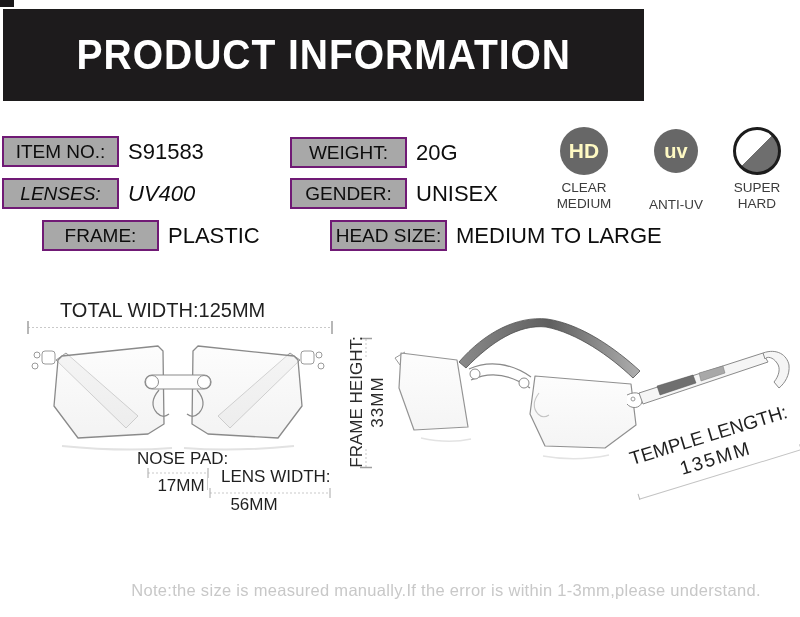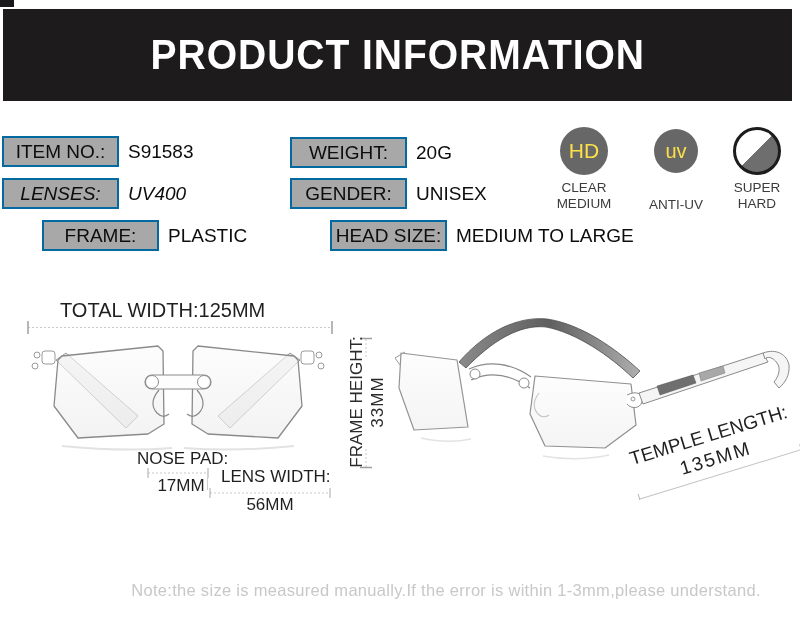--- a/index.html
+++ b/index.html
@@ -1,35 +1,35 @@
 <!DOCTYPE html>
 <html><head>
 <meta charset="utf-8">
 <style>
   html,body{margin:0;padding:0;background:#fff;}
   #stage{position:relative;width:800px;height:617px;background:#fff;overflow:hidden;
          font-family:"Liberation Sans",sans-serif;color:#111;}
 
   
   .corner-notch{position:absolute;left:0;top:0;width:14px;height:7px;background:#1a181a;}
-  .banner{position:absolute;left:3px;top:9px;width:789px;height:92px;background:#1d1b1c;
+  .banner{position:absolute;left:3px;top:9px;width:641px;height:92px;background:#1d1b1c;
           display:flex;align-items:center;justify-content:center;}
   .banner h1{margin:0;color:#fff;font-size:42px;font-weight:800;letter-spacing:1px;
              transform:scaleX(.93);white-space:nowrap;}
 
   
   .spec-row{position:absolute;display:flex;align-items:center;height:31px;}
-  .spec-box{box-sizing:border-box;width:117px;height:31px;background:#a8a8a8;border:2px solid #0369a1;
+  .spec-box{box-sizing:border-box;width:117px;height:31px;background:#a8a8a8;border:2px solid #701a75;
             display:flex;align-items:center;justify-content:center;font-size:19px;color:#0d0d0d;}
-  .spec-val{margin-left:9px;font-size:19px;color:#0d0d0d;white-space:nowrap;}
+  .spec-val{margin-left:9px;font-size:22px;color:#0d0d0d;white-space:nowrap;}
 
   
   .feature{position:absolute;width:84px;text-align:center;}
   .badge{margin:0 auto;border-radius:50%;display:flex;align-items:center;justify-content:center;
-         color:#fde047;font-weight:400;}
+         color:#fef9c3;font-weight:700;}
   .badge-hd{width:48px;height:48px;background:#676767;font-size:21px;}
   .badge-uv{width:44px;height:44px;background:#676767;font-size:20px;margin-top:2px;}
   .badge-hard{box-sizing:border-box;width:48px;height:48px;border:3px solid #1c1c1c;
               background:linear-gradient(135deg,#ffffff 0 49.5%,#6e6e6e 50% 100%);}
   .feature-label{margin-top:5px;font-size:13.5px;line-height:16px;color:#3c3c3c;}
 
   
   .dim-text{position:absolute;font-size:20px;color:#1f1f1f;white-space:nowrap;}
   .dim-small{position:absolute;font-size:17px;color:#1f1f1f;white-space:nowrap;}
   .fh-text{position:absolute;left:298px;top:380px;width:140px;height:44px;text-align:center;
@@ -165,21 +165,21 @@
   </svg>
   <div class="vconnect"></div>
   <div class="dim-small" style="left:153px;top:476px;width:56px;text-align:center;">17MM</div>
 
   <div class="dim-small" style="left:221px;top:467px;">LENS WIDTH:</div>
   <svg style="left:208px;top:488px;" width="124" height="10" viewBox="0 0 124 10">
     <line x1="2" y1="5" x2="122" y2="5" stroke="#c9c9c9" stroke-dasharray="2,2"></line>
     <line x1="2" y1="0" x2="2" y2="10" stroke="#a8a8a8"></line>
     <line x1="122" y1="0" x2="122" y2="10" stroke="#a8a8a8"></line>
   </svg>
-  <div class="dim-small" style="left:240px;top:495px;width:60px;text-align:center;">56MM</div>
+  <div class="dim-small" style="left:224px;top:495px;width:60px;text-align:center;">56MM</div>
 
   <svg style="left:393px;top:296px;" width="402" height="200" viewBox="0 0 402 200">
     <defs>
       <linearGradient id="tg" x1="0" y1="0" x2="1" y2="0">
         <stop offset="0" stop-color="#8a8a8a"></stop>
           <stop offset=".5" stop-color="#5f5f5f"></stop>
           <stop offset="1" stop-color="#aFaFaF"></stop>
       </linearGradient>
       <linearGradient id="lg2" x1="0" y1="0" x2="0" y2="1">
         <stop offset="0" stop-color="#fbfbfb"></stop>

